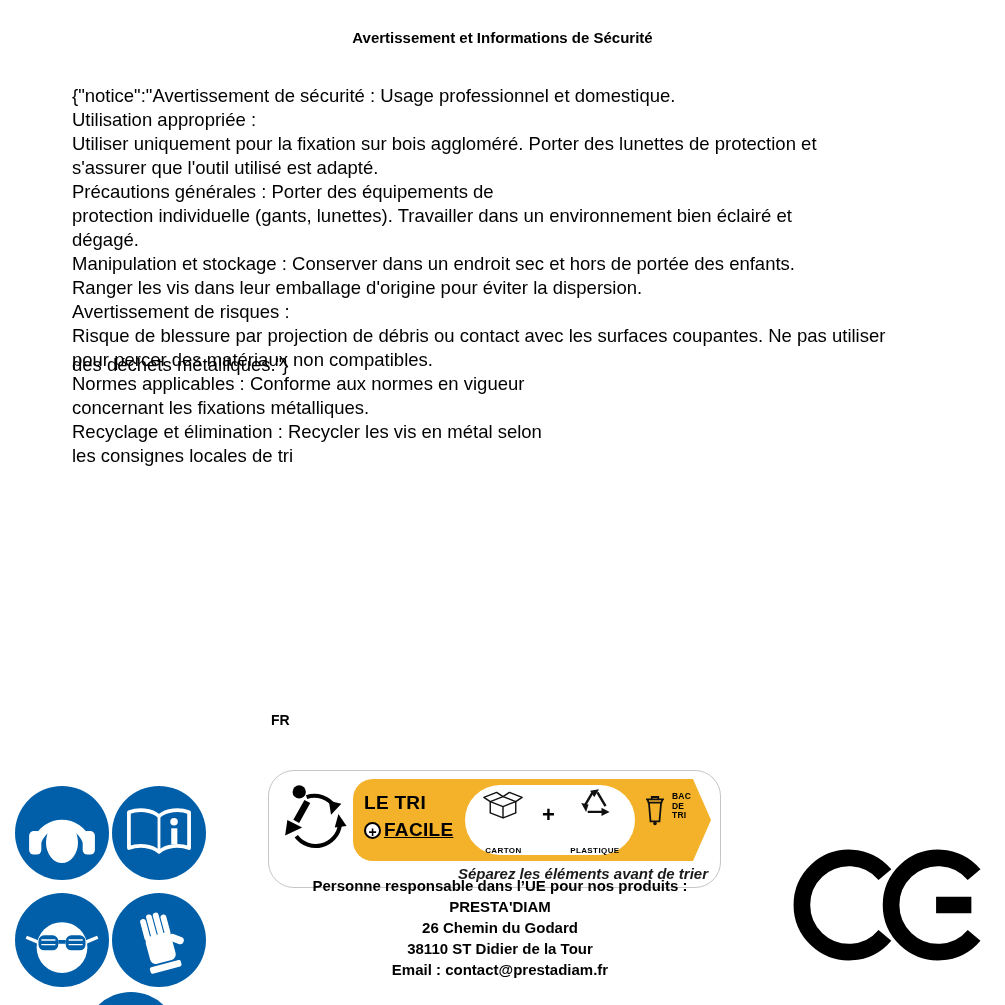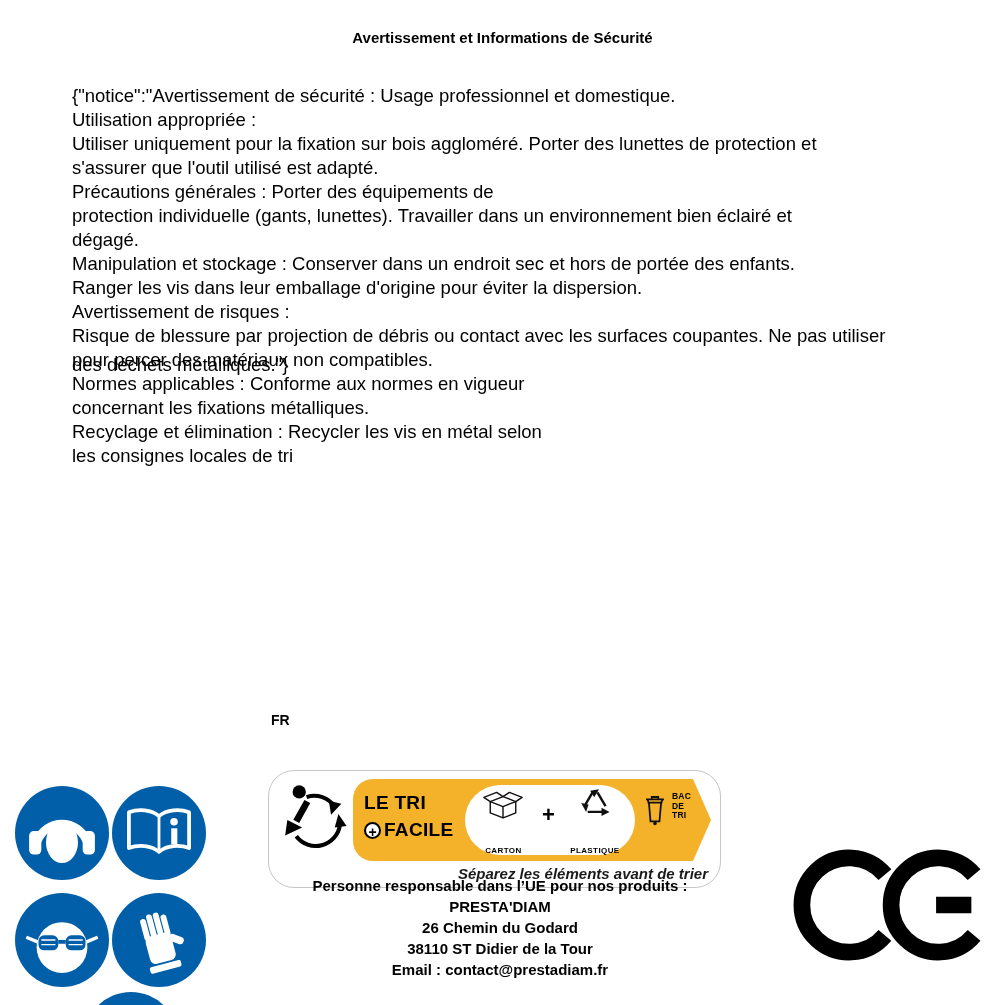--- a/index.html
+++ b/index.html
@@ -37,21 +37,21 @@
     clip-path:polygon(0 0,340px 0,358px 41px,340px 82px,0 82px);
   }
   .letri{position:absolute;left:11px;top:13px;}
   .letri-l1{font-size:19px;font-weight:800;letter-spacing:.3px;}
   .facile-row{display:flex;align-items:center;gap:3px;margin-top:5px;}
   .plus-circle{
     width:17px;height:17px;border:2.2px solid #000;border-radius:50%;
     font-size:14px;font-weight:800;line-height:16px;text-align:center;box-sizing:border-box;
     background:#fff;
   }
-  .facile-l{font-size:19px;font-weight:800;letter-spacing:.3px;}
+  .facile-l{font-size:19px;font-weight:800;letter-spacing:.3px;text-decoration:underline;}
   .capsule{
     position:absolute;left:112px;top:6px;width:170px;height:70px;background:#fff;
     border-radius:35px;display:flex;align-items:center;justify-content:space-evenly;
   }
   .mat{display:flex;flex-direction:column;align-items:center;gap:24px;}
   .mat-label{font-size:8px;font-weight:700;letter-spacing:.4px;margin-top:2px;}
   .plus-sign{font-size:22px;font-weight:700;margin-bottom:10px;}
   .bin-group{position:absolute;left:289px;top:13px;display:flex;gap:4px;}
   .bin-text div{font-size:8.5px;font-weight:800;line-height:9.5px;letter-spacing:.2px;}
   .caption{

